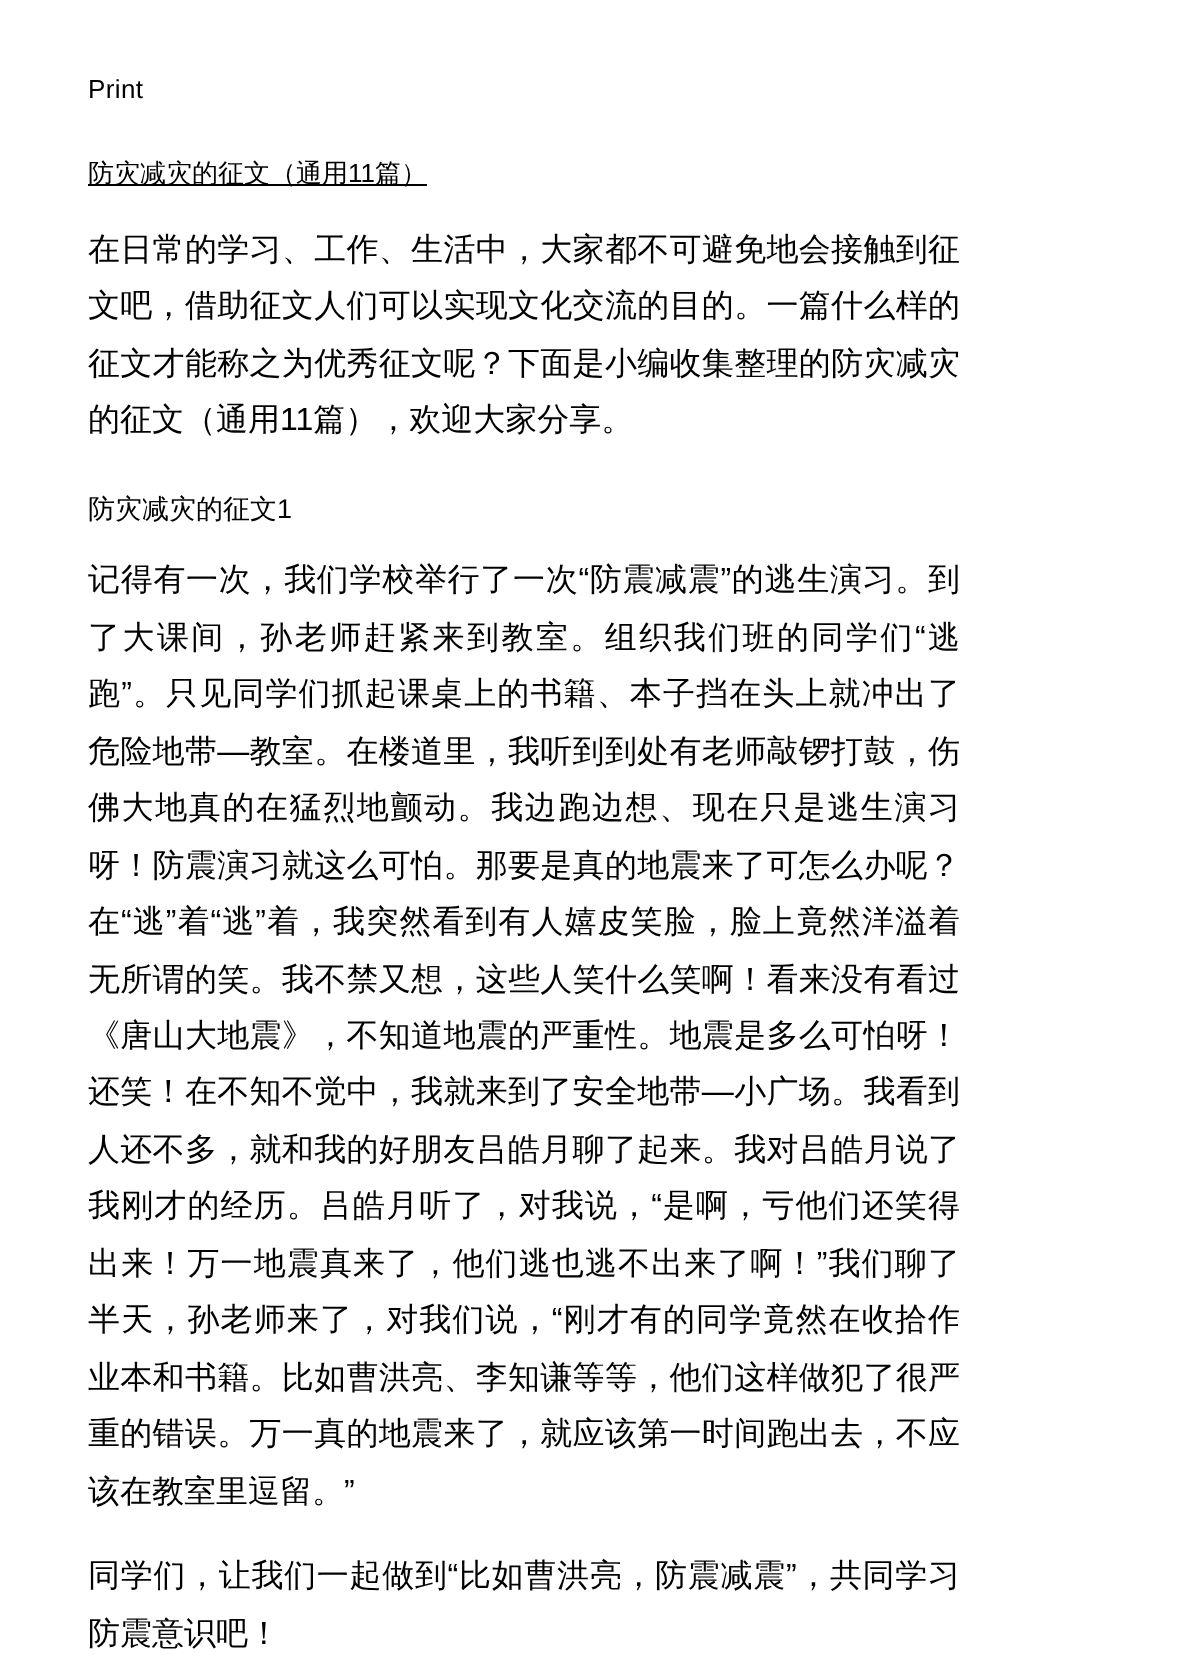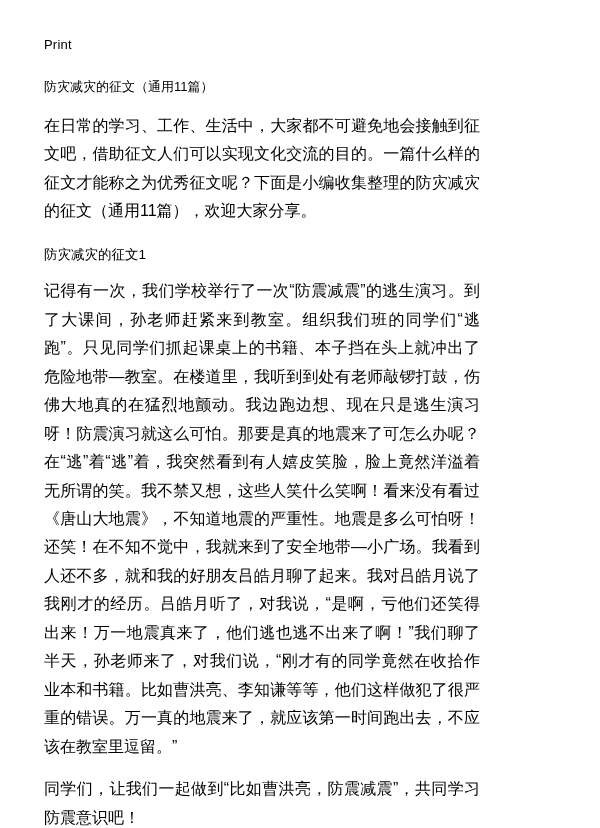--- a/index.html
+++ b/index.html
@@ -33,20 +33,21 @@
     font-size: 21px;
     font-weight: bold;
     letter-spacing: 0.5px;
     margin: 0 0 22px 0;
     line-height: 1.3;
   }
   .subtitle {
     font-size: 13px;
     margin: 0 0 14px 0;
     line-height: 1.6;
+    text-decoration: underline;
   }
   p.body-text {
     font-size: 16px;
     line-height: 1.78;
     margin: 0 0 14px 0;
     text-align: justify;
     text-justify: inter-ideograph;
   }
   h2.section-heading {
     font-size: 13.5px;

